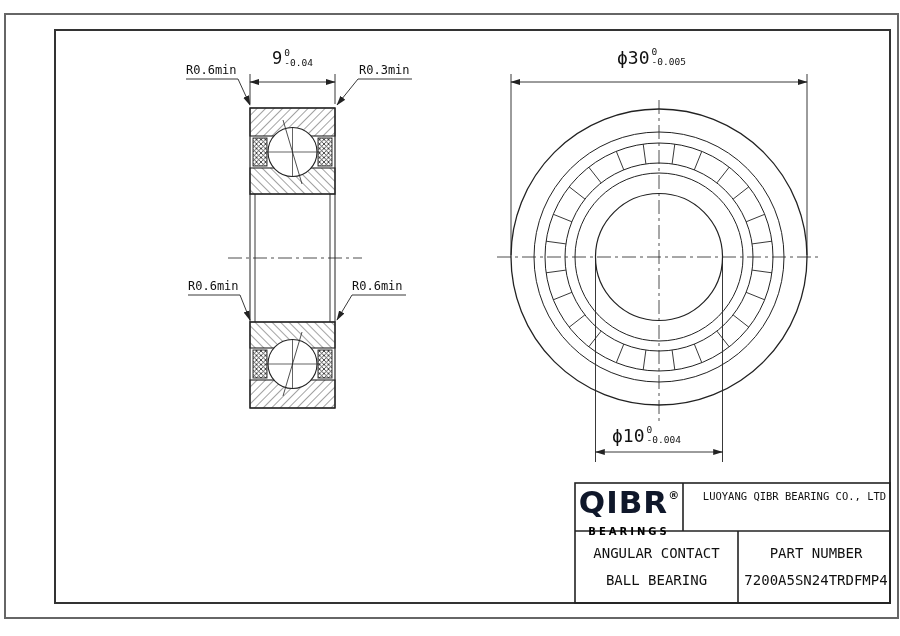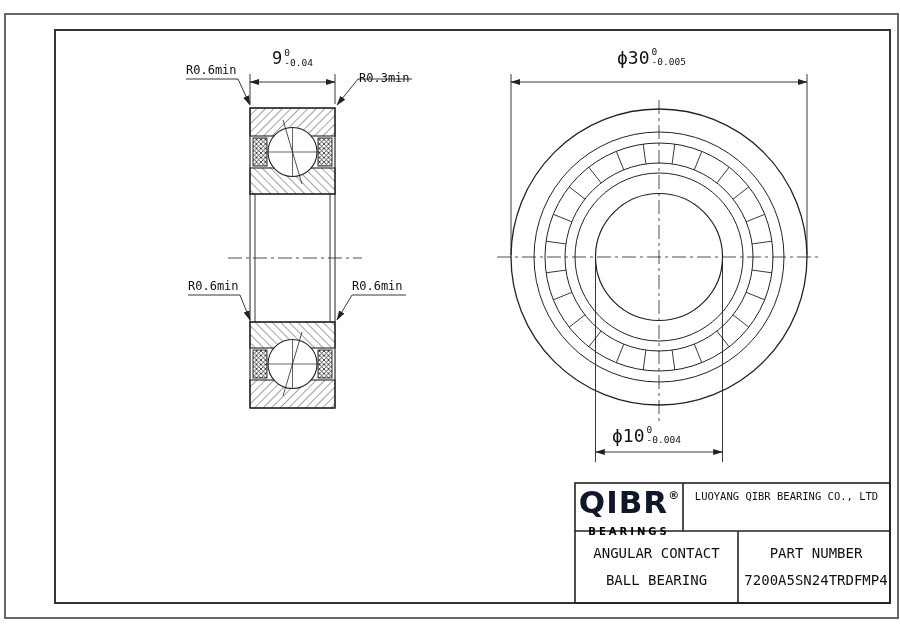--- a/index.html
+++ b/index.html
@@ -144,21 +144,21 @@
 
   <div class="dim" style="left:272px;top:50px;">
     <span class="main">9</span>
     <span class="tol">
       <i style="font-style:normal">0</i>
       <i style="font-style:normal">-0.04</i>
     </span>
   </div>
 
   <div class="txt rlabel" style="left:186px;top:63px;">R0.6min</div>
-  <div class="txt rlabel" style="left:359px;top:71px;">R0.3min</div>
+  <div class="txt rlabel" style="left:359px;top:63px;">R0.3min</div>
   <div class="txt rlabel" style="left:188px;top:279px;">R0.6min</div>
   <div class="txt rlabel" style="left:352px;top:279px;">R0.6min</div>
 
   <div class="dim" style="left:617px;top:49px;">
     <span class="main big">ϕ</span>
       <span class="main big">30</span>
     <span class="tol">
       <i style="font-style:normal">0</i>
       <i style="font-style:normal">-0.005</i>
     </span>
@@ -173,21 +173,21 @@
     </span>
   </div>
 
   <div class="tb-cell" style="left:575px;top:487px;width:108px;">
     <div>
       <span class="logo-brand">QIBR</span><span class="logo-reg">®</span>
     </div>
     <div class="logo-sub">BEARINGS</div>
   </div>
 
-  <div class="tb-cell" style="left:683px;top:487px;width:207px;">
+  <div class="tb-cell" style="left:683px;top:487px;width:207px;padding-left:8px;">
     <div class="company-line">LUOYANG QIBR BEARING CO., LTD</div>
   </div>
 
   <div class="tb-cell" style="left:575px;top:540px;width:163px;">
     <div class="cell-big">ANGULAR CONTACT</div>
     <div class="cell-big">BALL BEARING</div>
   </div>
 
   <div class="tb-cell" style="left:738px;top:540px;width:156px;">
     <div class="cell-big">PART NUMBER</div>

